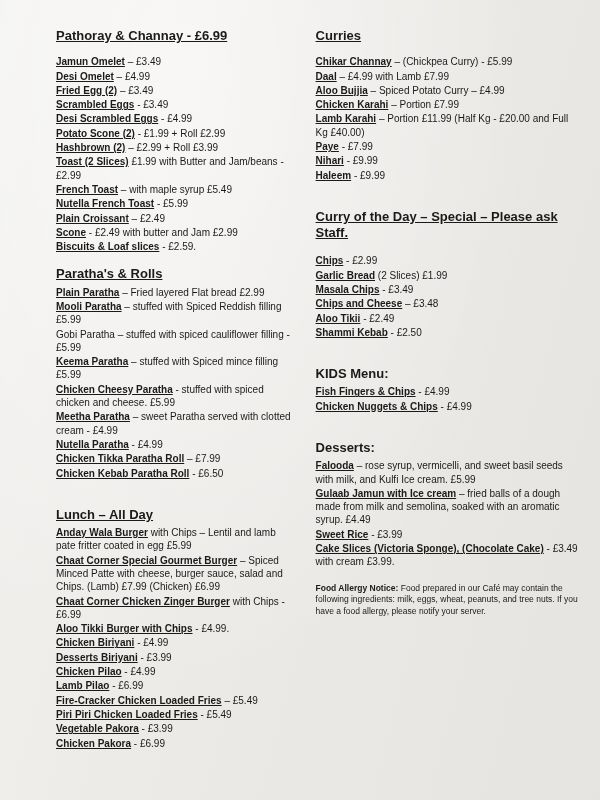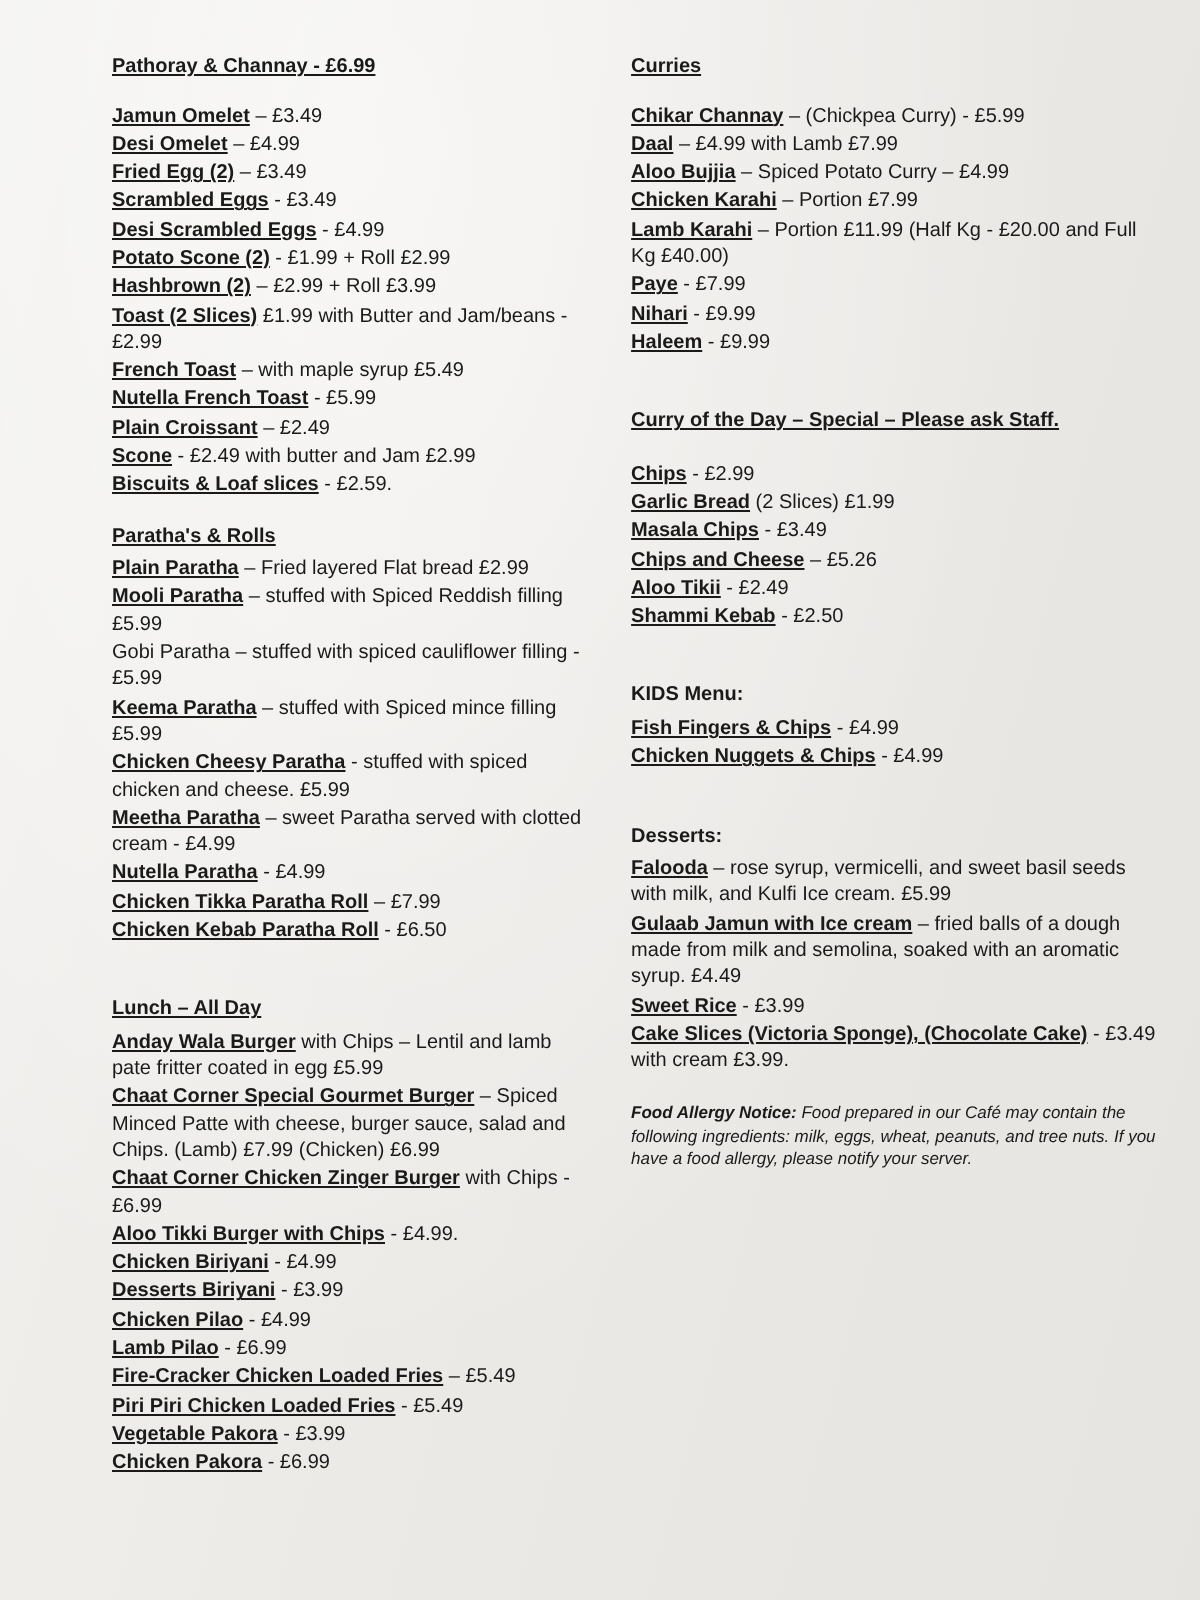--- a/index.html
+++ b/index.html
@@ -37,21 +37,21 @@
   }
   .col {
     width: 50%;
     box-sizing: border-box;
   }
   .col-left { padding-left: 38px; }
   .col-right { padding-left: 6px; }
 
   .section-head {
     font-weight: bold;
-    font-size: 10px;
+    font-size: 13px;
     text-decoration: underline;
     margin: 0 0 3px 0;
     line-height: 1.25;
   }
   .section-head.plain { text-decoration: none; }
   .section {
     margin-bottom: 13px;
   }
   .item {
     font-size: 10px;
@@ -65,21 +65,20 @@
   .nm-plain {
     font-weight: normal;
     text-decoration: none;
   }
   .desc { font-weight: normal; text-decoration: none; text-align: right; }
 
   .note {
     font-size: 8.5px;
     line-height: 1.35;
     margin-top: 14px;
-    font-style: italic;
   }
   .note b { font-weight: bold; }
 
   .spacer-sm { height: 8px; }
   .spacer-md { height: 14px; }
 </style>
 </head>
 <body>
 
 <div class="page">
@@ -156,21 +155,21 @@
       <div class="spacer-md"></div>
 
       <div class="section">
         <div class="section-head">Curry of the Day – Special – Please ask Staff.</div>
       </div>
 
       <div class="section">
         <div class="item"><span class="nm">Chips</span><span class="desc"> - £2.99</span></div>
         <div class="item"><span class="nm">Garlic Bread</span><span class="desc"> (2 Slices) £1.99</span></div>
         <div class="item"><span class="nm">Masala Chips</span><span class="desc"> - £3.49</span></div>
-        <div class="item"><span class="nm">Chips and Cheese</span><span class="desc"> – £5.26</span></div>
+        <div class="item"><span class="nm">Chips and Cheese</span><span class="desc"> – £3.48</span></div>
         <div class="item"><span class="nm">Aloo Tikii</span><span class="desc"> - £2.49</span></div>
         <div class="item"><span class="nm">Shammi Kebab</span><span class="desc"> - £2.50</span></div>
       </div>
 
       <div class="spacer-md"></div>
 
       <div class="section">
         <div class="section-head plain">KIDS Menu:</div>
         <div class="item"><span class="nm">Fish Fingers &amp; Chips</span><span class="desc"> - £4.99</span></div>
         <div class="item"><span class="nm">Chicken Nuggets &amp; Chips</span><span class="desc"> - £4.99</span></div>

